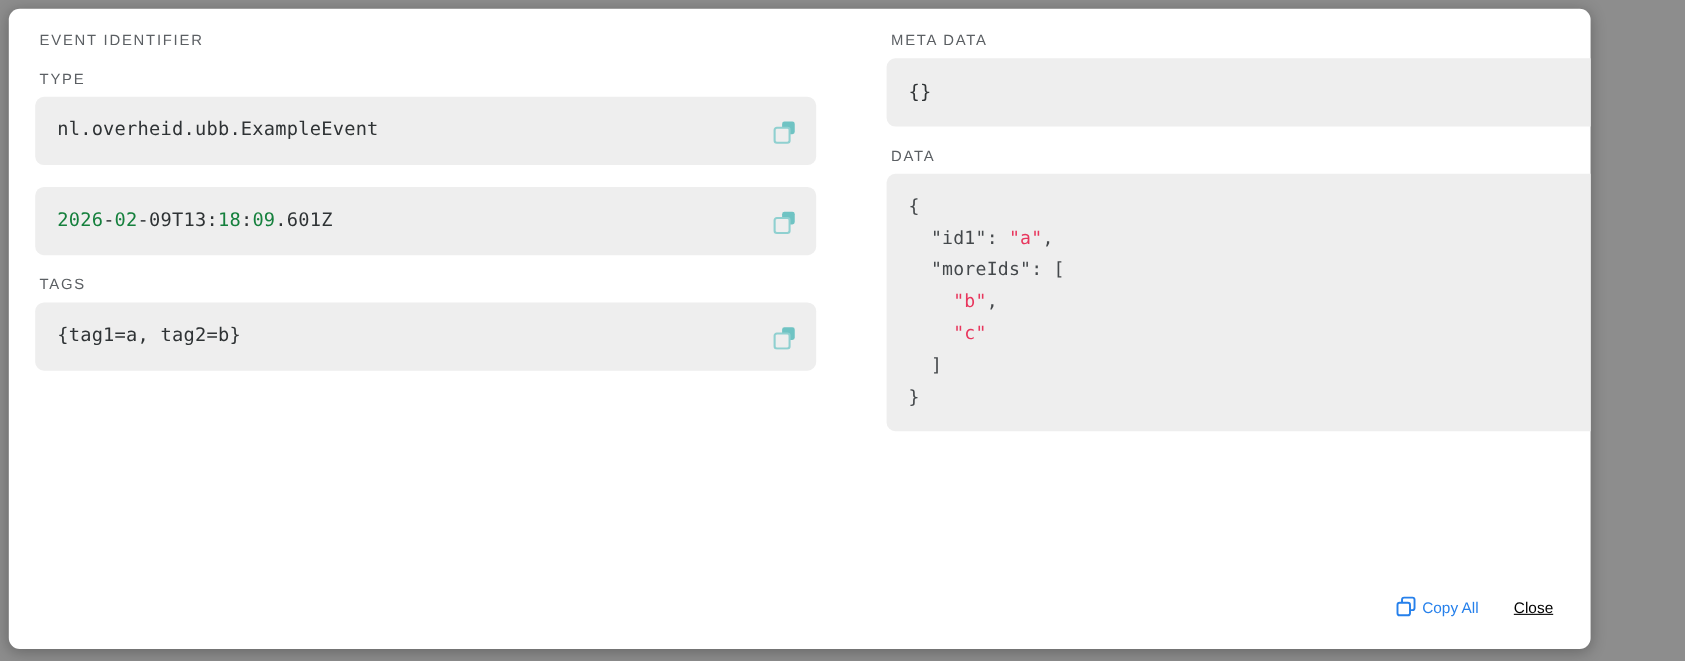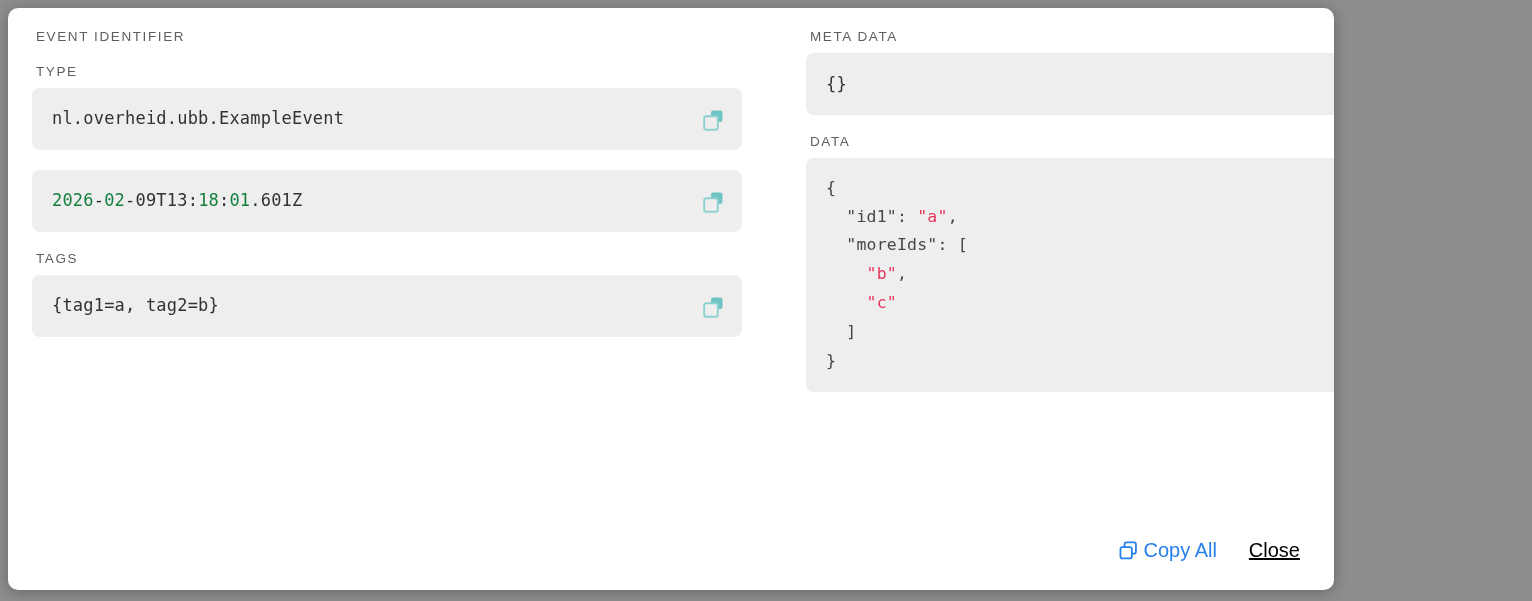--- a/index.html
+++ b/index.html
@@ -14,21 +14,21 @@
   #backdrop {
     position: absolute;
     inset: 0;
     background: #8d8d8d;
   }
 
   #modal-card {
     position: absolute;
     left: 8px;
     top: 8px;
-    width: 1326px;
+    width: 1438px;
     height: 582px;
     background: #ffffff;
     border-radius: 10px;
     box-shadow: 0 2px 14px rgba(0,0,0,0.28);
     overflow: hidden;
   }
 
   #modal-body {
     position: absolute;
     left: 0; top: 0;
@@ -119,21 +119,21 @@
     gap: 28px;
   }
   .footer-btn {
     display: flex;
     align-items: center;
     gap: 4px;
     background: none;
     border: 0;
     cursor: pointer;
     font-family: "Liberation Sans", sans-serif;
-    font-size: 20px;
+    font-size: 14px;
     padding: 4px 2px;
     justify-content: space-between;
   }
   #copy-all-button { color: #2680eb; }
   #close-button { color: #000000; padding-right: 4px; text-decoration: underline; }
 </style>
 </head>
 <body>
 
 <div id="backdrop"></div>
@@ -156,21 +156,21 @@
               <svg width="24" height="24" viewBox="0 0 24 24">
                 <rect x="9" y="3.5" width="11.5" height="11.5" rx="2.2" fill="#6fc3c3"></rect>
                 <path d="M4.2 9.2h9.6a2 2 0 0 1 2 2v9.6a2 2 0 0 1-2 2H4.2a2 2 0 0 1-2-2V11.2a2 2 0 0 1 2-2z" fill="#eeeeee" stroke="#8fd0d0" stroke-width="1.9"></path>
               </svg>
             </button>
           </div>
         </div>
 
         <div class="field">
           <div class="field-box">
-            <span class="field-value" id="timestamp-value"><span class="tok-teal">2026</span><span class="tok-dark">-</span><span class="tok-teal">02</span><span class="tok-dark">-</span><span class="tok-dark">09T13</span><span class="tok-dark">:</span><span class="tok-teal">18</span><span class="tok-dark">:</span><span class="tok-teal">01</span><span class="tok-dark">.601Z</span></span>
+            <span class="field-value" id="timestamp-value"><span class="tok-teal">2026</span><span class="tok-dark">-</span><span class="tok-teal">02</span><span class="tok-dark">-</span><span class="tok-dark">09T13</span><span class="tok-dark">:</span><span class="tok-teal">18</span><span class="tok-dark">:</span><span class="tok-teal">09</span><span class="tok-dark">.601Z</span></span>
             <button class="copy-btn">
               <svg width="24" height="24" viewBox="0 0 24 24">
                 <rect x="9" y="3.5" width="11.5" height="11.5" rx="2.2" fill="#6fc3c3"></rect>
                 <path d="M4.2 9.2h9.6a2 2 0 0 1 2 2v9.6a2 2 0 0 1-2 2H4.2a2 2 0 0 1-2-2V11.2a2 2 0 0 1 2-2z" fill="#eeeeee" stroke="#8fd0d0" stroke-width="1.9"></path>
               </svg>
             </button>
           </div>
         </div>
 
         <div class="field">

